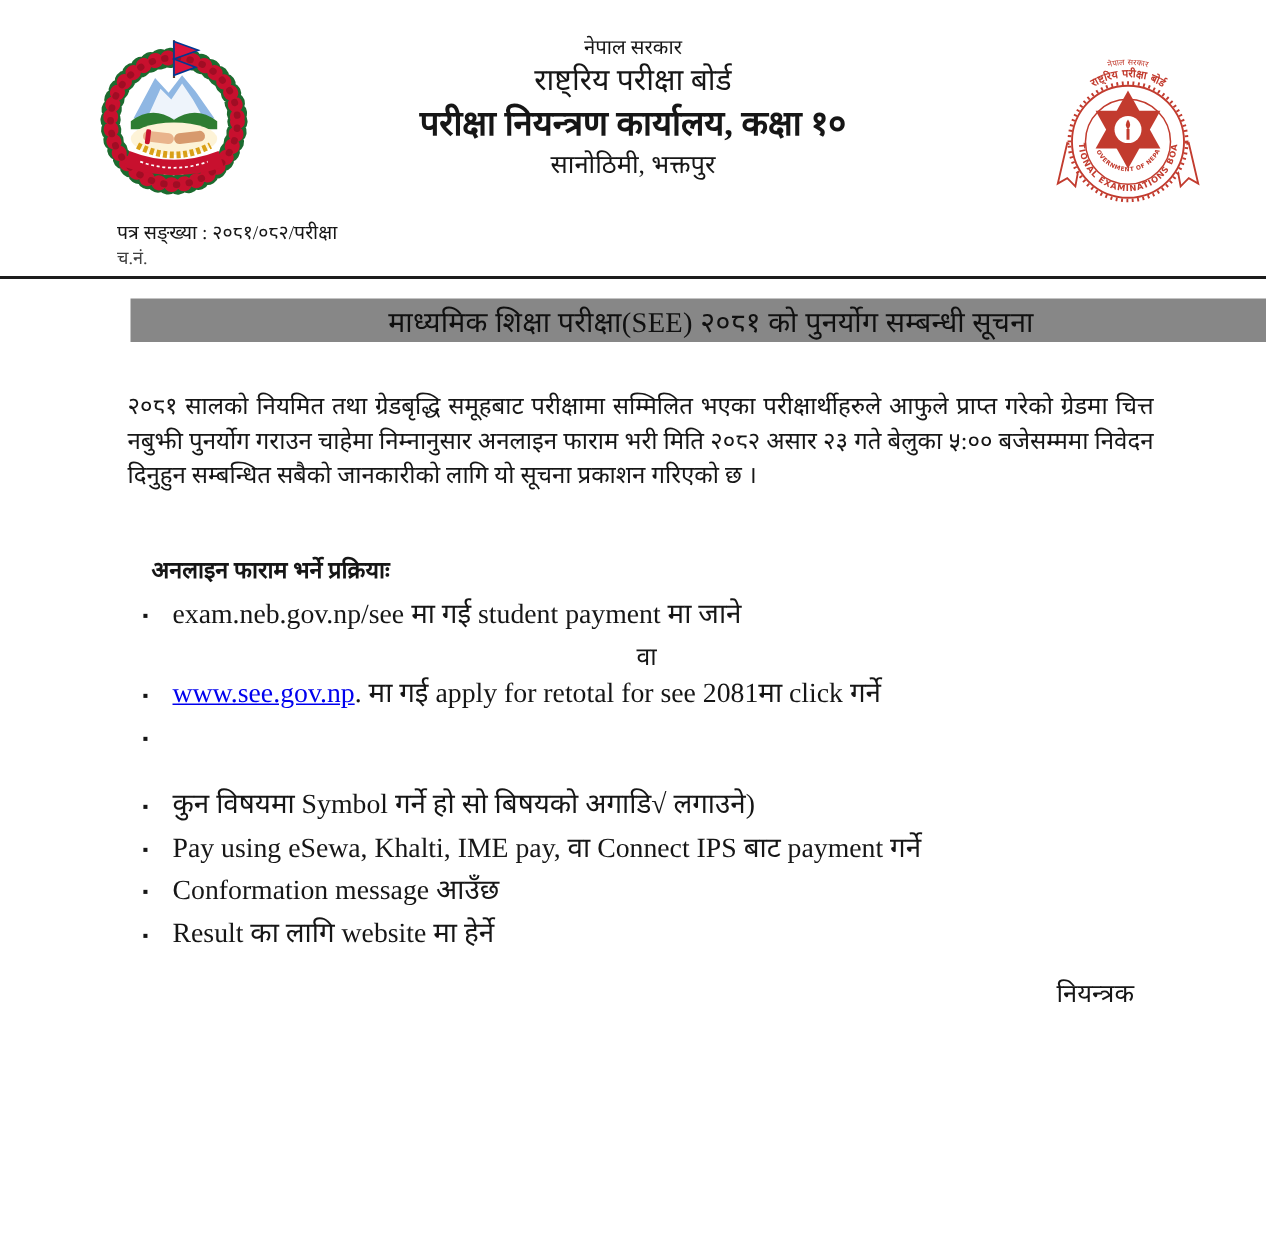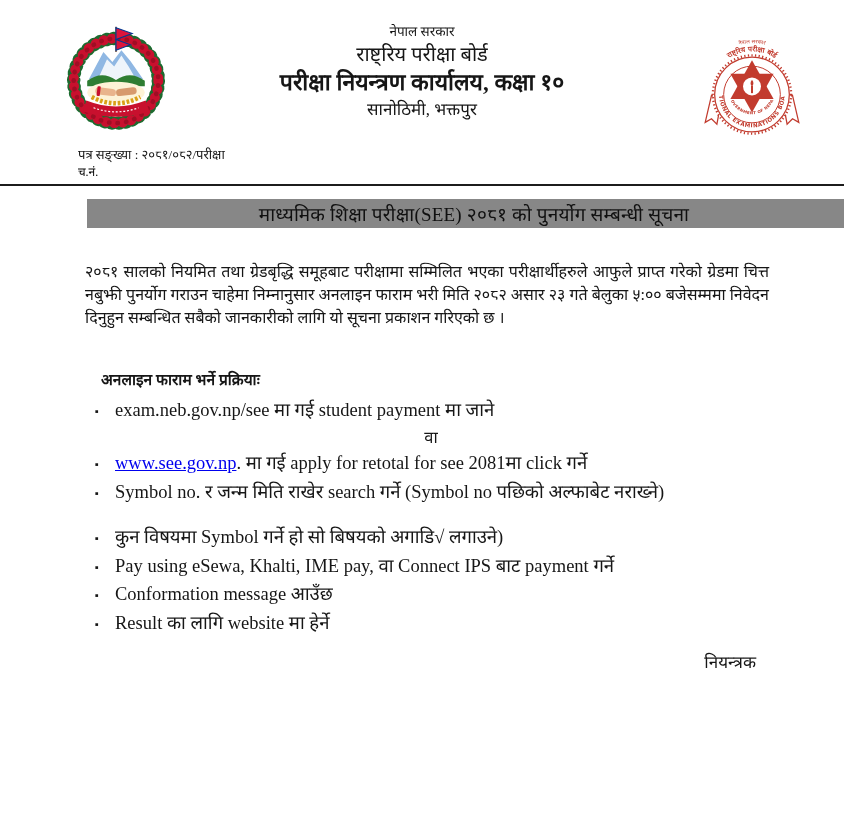--- a/index.html
+++ b/index.html
@@ -17,21 +17,21 @@
   .seal-right{position:absolute;left:682px;top:18px;width:140px;height:126px;}
 
   .header-center{position:absolute;left:202px;top:24px;width:440px;text-align:center;}
   .hdr-govt{font-size:13.5px;line-height:1.25;}
   .hdr-board{font-size:20px;line-height:1.35;}
   .hdr-office{font-size:23px;font-weight:bold;line-height:1.3;}
   .hdr-address{font-size:17px;line-height:1.4;}
 
   .ref-block{position:absolute;left:78px;top:147px;}
   .ref-letter{font-size:13px;font-weight:normal;line-height:1.3;}
-  .ref-chno{font-size:12px;line-height:1.4;color:#000000;}
+  .ref-chno{font-size:12px;line-height:1.4;color:#404040;}
 
   .rule{position:absolute;left:0;top:184px;width:844px;border-top:2.5px solid #1c1c1c;}
 
   .title-bar{position:absolute;left:87px;top:199px;width:774px;height:29px;
     background:var(--title-bar-bg);display:flex;align-items:center;justify-content:center;}
   .title-bar span{font-size:19px;color:#101010;letter-spacing:.2px;}
 
   .body-par{position:absolute;left:85px;top:260px;width:684px;
     font-size:16px;line-height:1.45;text-align:justify;}
 
@@ -148,21 +148,20 @@
 
     <div class="or-line">वा</div>
 
     <div class="proc-item">
       <span class="marker">▪</span>
       <span class="txt"><a class="link">www.see.gov.np</a><span>. मा गई apply for retotal for see 2081मा click गर्ने</span></span>
     </div>
 
     <div class="proc-item">
       <span class="marker">▪</span>
-      <span class="txt">Symbol no. र जन्म मिति राखेर search गर्ने (Symbol no पछिको अल्फाबेट नराख्ने)</span>
     </div>
 
     <div class="proc-item gap-before">
       <span class="marker">▪</span>
       <span class="txt">कुन विषयमा Symbol गर्ने हो सो बिषयको अगाडि√ लगाउने)</span>
     </div>
 
     <div class="proc-item">
       <span class="marker">▪</span>
       <span class="txt">Pay using eSewa, Khalti, IME pay, वा Connect IPS बाट payment गर्ने</span>

